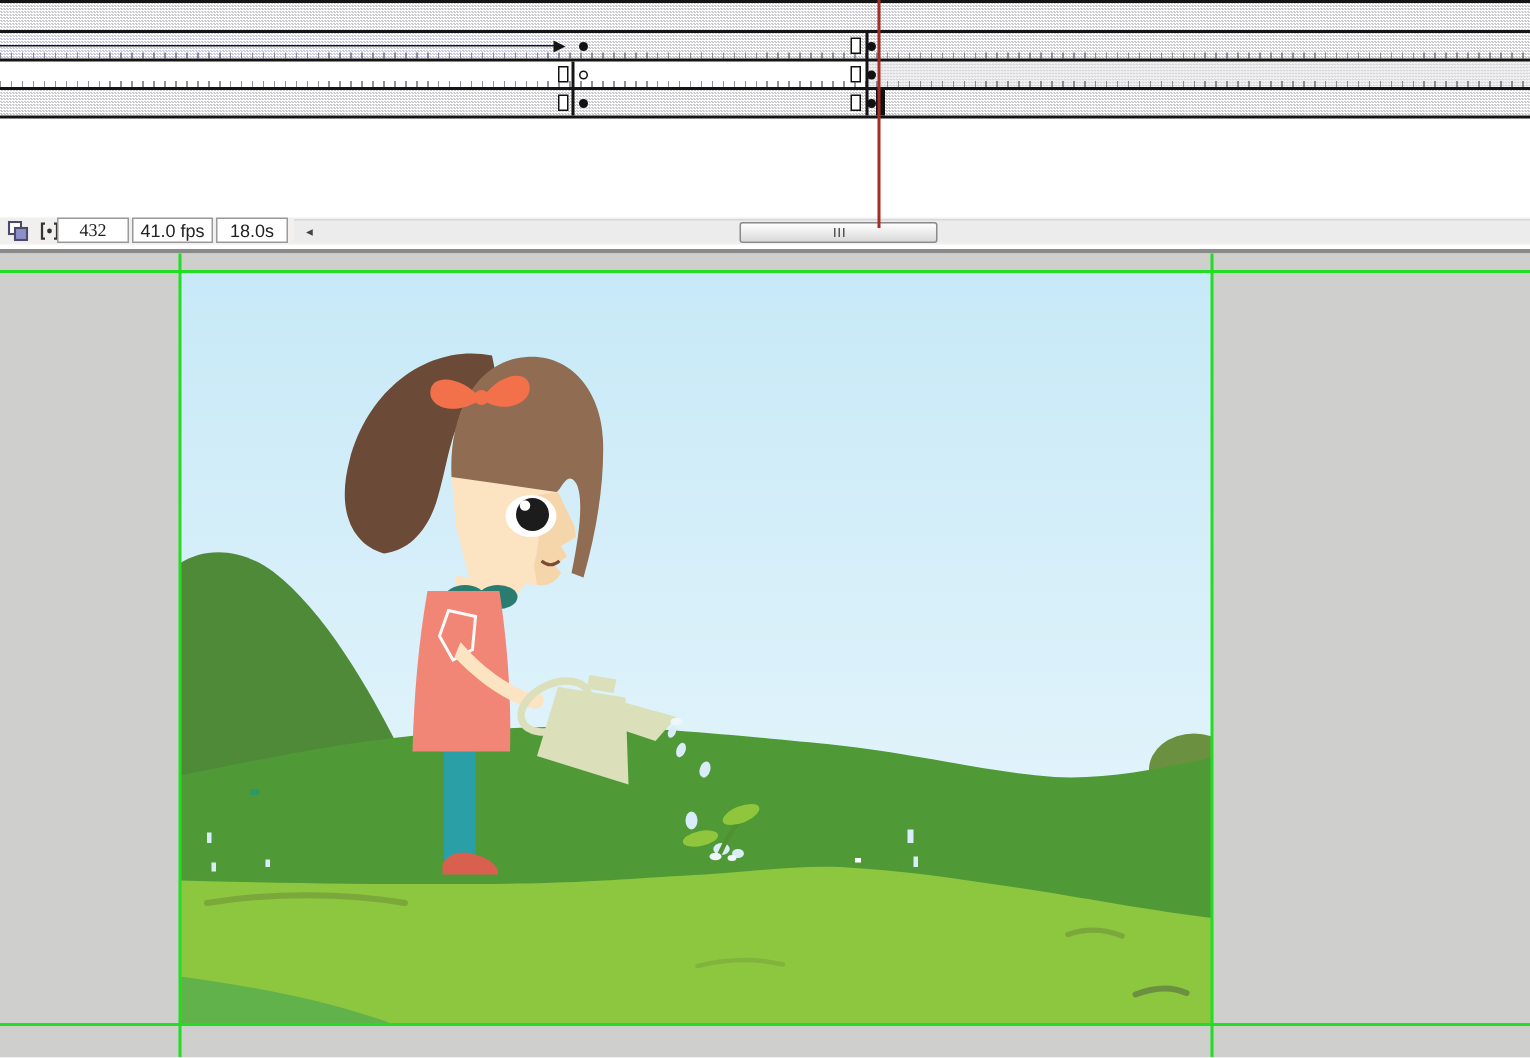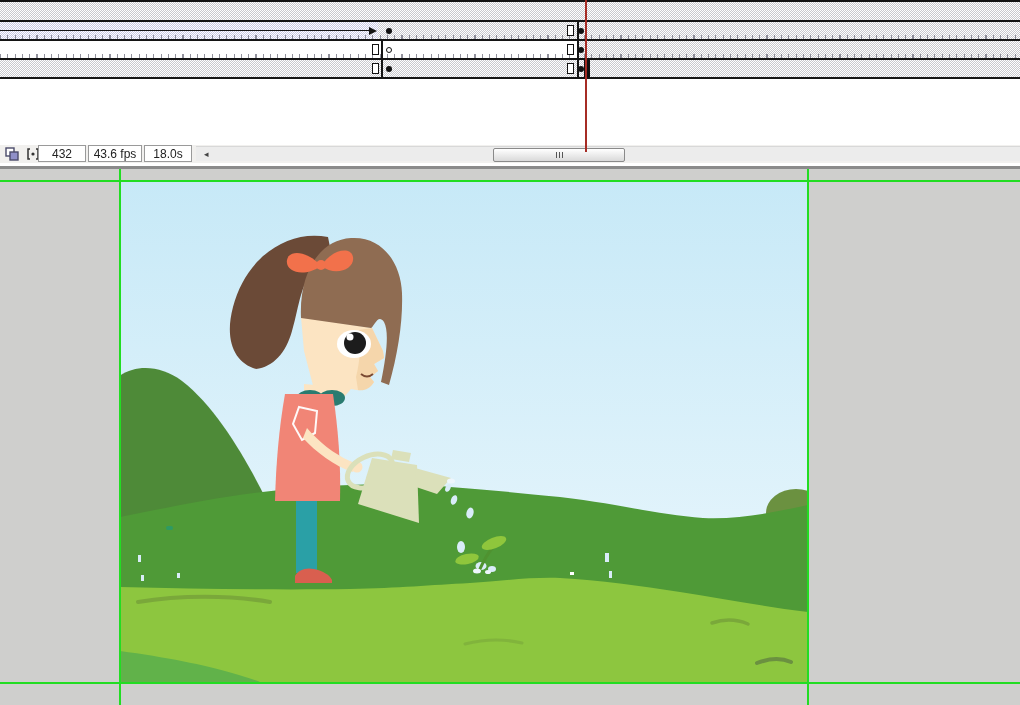--- a/index.html
+++ b/index.html
@@ -88,25 +88,25 @@
         <rect x="5" y="5" width="8" height="8" stroke="#4a4a6a" stroke-width="1.4" fill="#8f8fc8"></rect>
       </svg>
     </div>
     <div class="sb-icon" style="left:24px;">
       <svg width="14" height="14" viewBox="0 0 14 14">
         <path d="M4 2 L2 2 L2 12 L4 12" fill="none" stroke="#333" stroke-width="1.5"></path>
         <path d="M10 2 L12 2 L12 12 L10 12" fill="none" stroke="#333" stroke-width="1.5"></path>
         <circle cx="7" cy="7" r="1.6" fill="#333"></circle>
       </svg>
     </div>
-    <div class="status-box" style="left:38px;width:46px;">
+    <div class="status-box" style="left:38px;width:46px;font-family:Liberation Serif, serif;">
       <span>432</span>
     </div>
     <div class="status-box" style="left:88px;width:52px;">
-      <span>43.6 fps</span>
+      <span>41.0 fps</span>
     </div>
     <div class="status-box" style="left:144px;width:46px;">
       <span>18.0s</span>
     </div>
     <div id="scroll-track">
       <span id="scroll-left">◂</span>
       <div id="scroll-thumb">
         <span class="grip-bar"></span>
         <span class="grip-bar"></span>
         <span class="grip-bar"></span>

